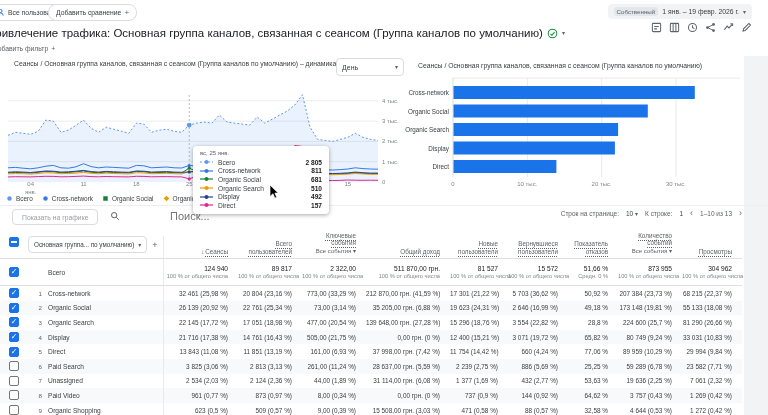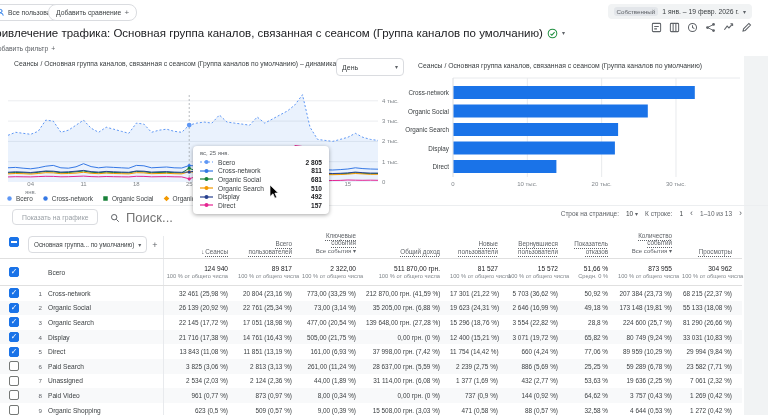--- a/index.html
+++ b/index.html
@@ -39,21 +39,21 @@
   .trowt .lbl{flex:1;font-size:6.6px;color:#3c4043;white-space:nowrap;}
   .trowt .val{font-size:6.6px;font-weight:bold;color:#202124;}
 
   .cursor{position:absolute;left:269px;top:185px;z-index:40;}
 
   
   .controls{position:absolute;left:0;top:205px;width:768px;height:21px;border-top:1px solid #eceef0;}
   .btn-graph{position:absolute;left:12px;top:3px;height:14px;border:1px solid #dadce0;border-radius:4px;
         padding:0 9px;font-size:6.8px;color:#9aa0a6;display:flex;align-items:center;background:#fff;}
   .search{position:absolute;left:110px;top:3px;display:flex;align-items:center;gap:4px;}
-  .search input{border:none;outline:none;font-size:13px;color:#3c4043;width:120px;font-family:"Liberation Sans",sans-serif;}
+  .search input{border:none;outline:none;font-size:11px;color:#3c4043;width:120px;font-family:"Liberation Sans",sans-serif;margin-left:44px;}
   .pager{position:absolute;right:26px;top:3px;display:flex;align-items:center;gap:7px;font-size:6.5px;color:#5f6368;white-space:nowrap;}
   .pager .pgnum{color:#3c4043;}
   .pager .chev{font-size:9px;color:#5f6368;line-height:9px;}
 
   
   .tbl{position:absolute;left:0;top:226px;width:742px;
        --cols:28px 136px 74px 64px 64px 84px 58px 60px 50px 64px 60px;}
   .trow{display:grid;grid-template-columns:var(--cols);align-items:center;}
   .thead{height:32px;border-bottom:1px solid #e0e0e0;align-items:end;padding-bottom:0px;}
   .ttotals{height:26px;border-bottom:1px solid #e0e0e0;}

